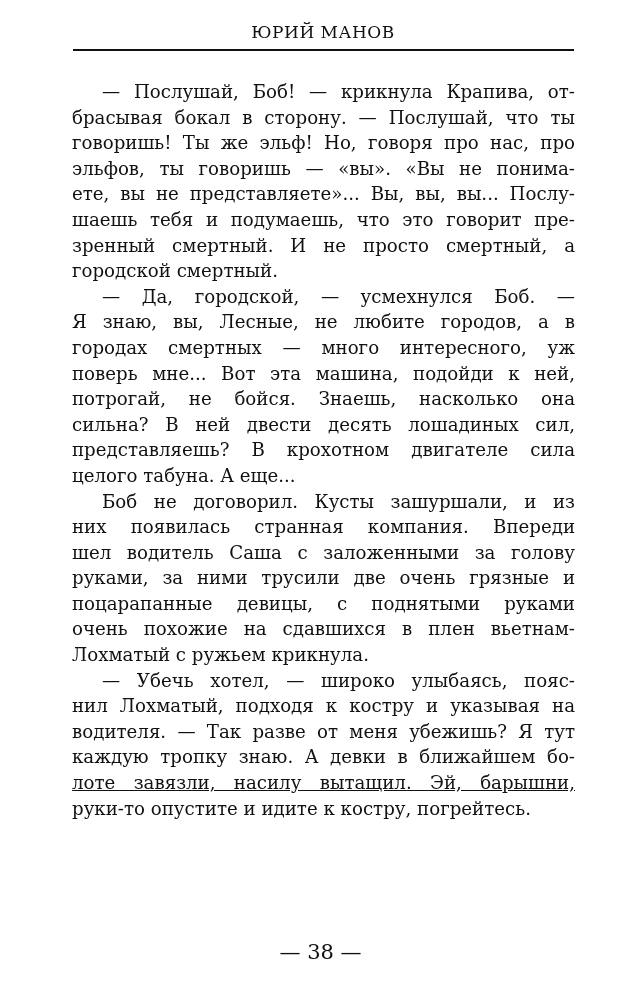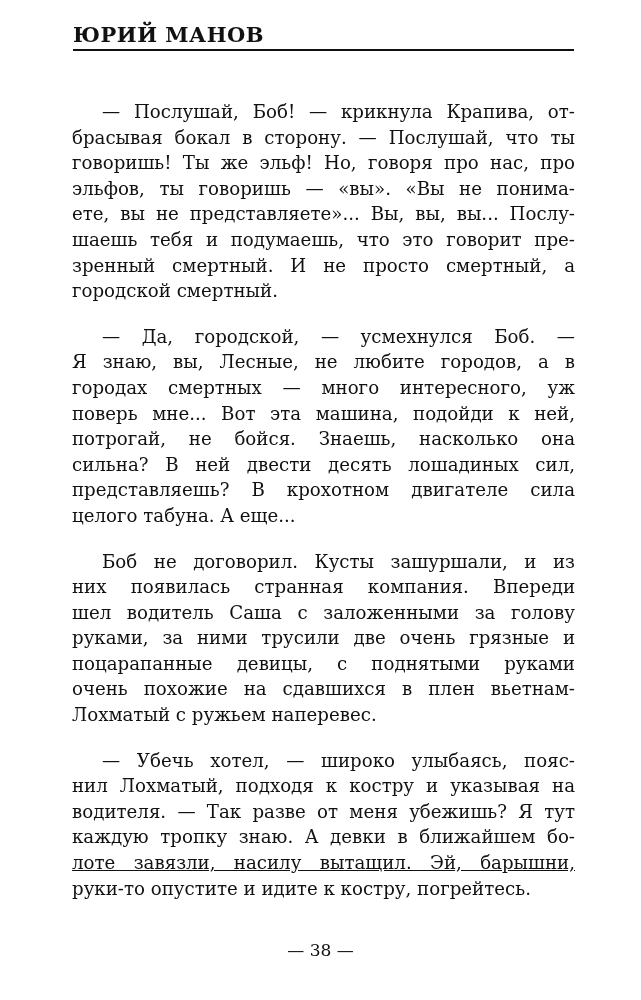--- a/index.html
+++ b/index.html
@@ -1,39 +1,39 @@
 <!DOCTYPE html>
 <html><head>
 <meta charset="utf-8">
 <style>
   html, body { margin: 0; padding: 0; background: #ffffff; }
   body { width: 641px; height: 1000px; position: relative; overflow: hidden; color: #111; }
   .page { position: absolute; left: 0; top: 0; width: 641px; height: 1000px; }
   .running-head {
     position: absolute; left: 73px; width: 500px; top: 22px;
-    font-family: "DejaVu Serif", serif; font-size: 21px;
-    letter-spacing: 0.5px; color: #111; font-weight: bold;
+    text-align: center; font-family: "DejaVu Serif", serif; font-size: 17px;
+    letter-spacing: 0.5px; color: #111;
   }
   .head-rule {
     position: absolute; left: 73px; width: 501px; top: 49px; height: 2px; background: #111;
   }
   .body-text {
     position: absolute; left: 72px; top: 79px; width: 503px;
     font-family: "DejaVu Serif", serif; font-size: 18.2px; line-height: 25.6px;
     color: #111;
   }
   .line {
     display: block; white-space: nowrap; text-align: justify; text-align-last: justify;
     height: 25.6px; overflow: visible;
   }
   .line.last { text-align-last: left; }
-  .line.indent { padding-left: 30px; margin-top: 20px; }
+  .line.indent { padding-left: 30px; }
   .folio {
     position: absolute; left: 0; width: 641px; top: 940px; text-align: center;
-    font-family: "DejaVu Serif", serif; font-size: 17px; color: #111;
+    font-family: "DejaVu Serif", serif; font-size: 21px; color: #111;
   }
 </style>
 </head>
 <body>
 
 <div class="page">
   <div class="running-head">ЮРИЙ МАНОВ</div>
   <div class="head-rule"></div>
 
   <div class="body-text">
@@ -57,21 +57,21 @@
       <span class="line" style="display: block;">представляешь? В крохотном двигателе сила</span>
       <span class="line last" style="display: block;">целого табуна. А еще...</span>
     </div>
     <div>
       <span class="line indent" style="display: block;">Боб не договорил. Кусты зашуршали, и из</span>
       <span class="line" style="display: block;">них появилась странная компания. Впереди</span>
       <span class="line" style="display: block;">шел водитель Саша с заложенными за голову</span>
       <span class="line" style="display: block;">руками, за ними трусили две очень грязные и</span>
       <span class="line" style="display: block;">поцарапанные девицы, с поднятыми руками</span>
       <span class="line" style="display: block;">очень похожие на сдавшихся в плен вьетнам-</span>
-      <span class="line last" style="display: block;">Лохматый с ружьем наперевес.</span>
+      <span class="line last" style="display: block;">Лохматый с ружьем крикнула.</span>
     </div>
     <div>
       <span class="line indent" style="display: block;">— Убечь хотел, — широко улыбаясь, пояс-</span>
       <span class="line" style="display: block;">нил Лохматый, подходя к костру и указывая на</span>
       <span class="line" style="display: block;">водителя. — Так разве от меня убежишь? Я тут</span>
       <span class="line" style="display: block;">каждую тропку знаю. А девки в ближайшем бо-</span>
       <span class="line" style="display: block; text-decoration: underline;">лоте завязли, насилу вытащил. Эй, барышни,</span>
       <span class="line last" style="display: block;">руки-то опустите и идите к костру, погрейтесь.</span>
     </div>
   </div>

